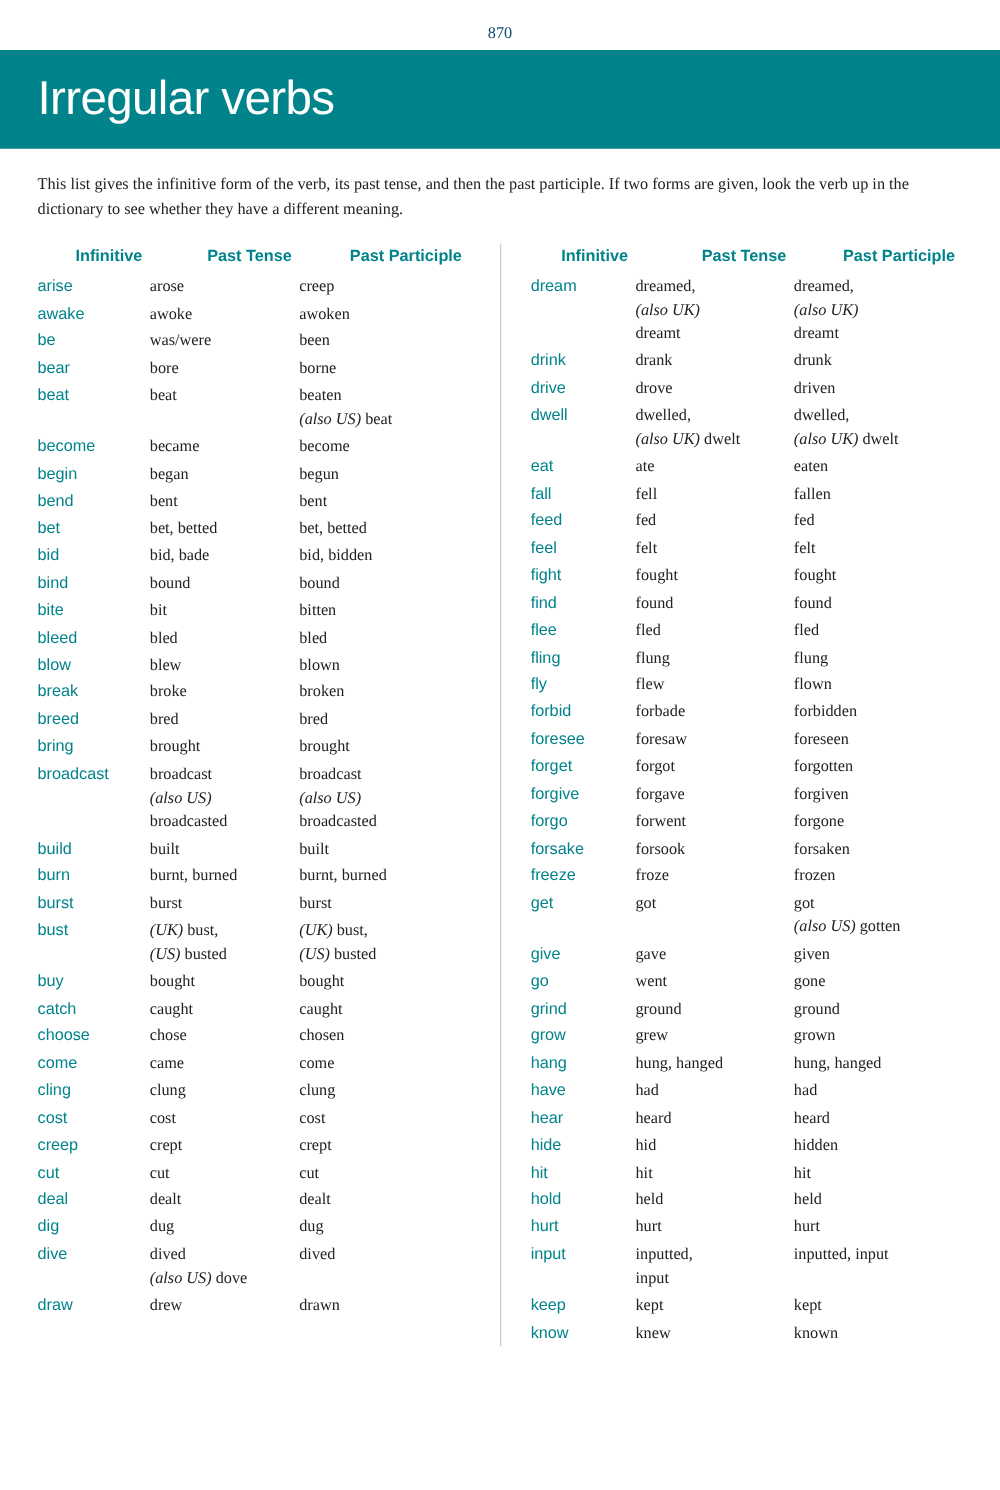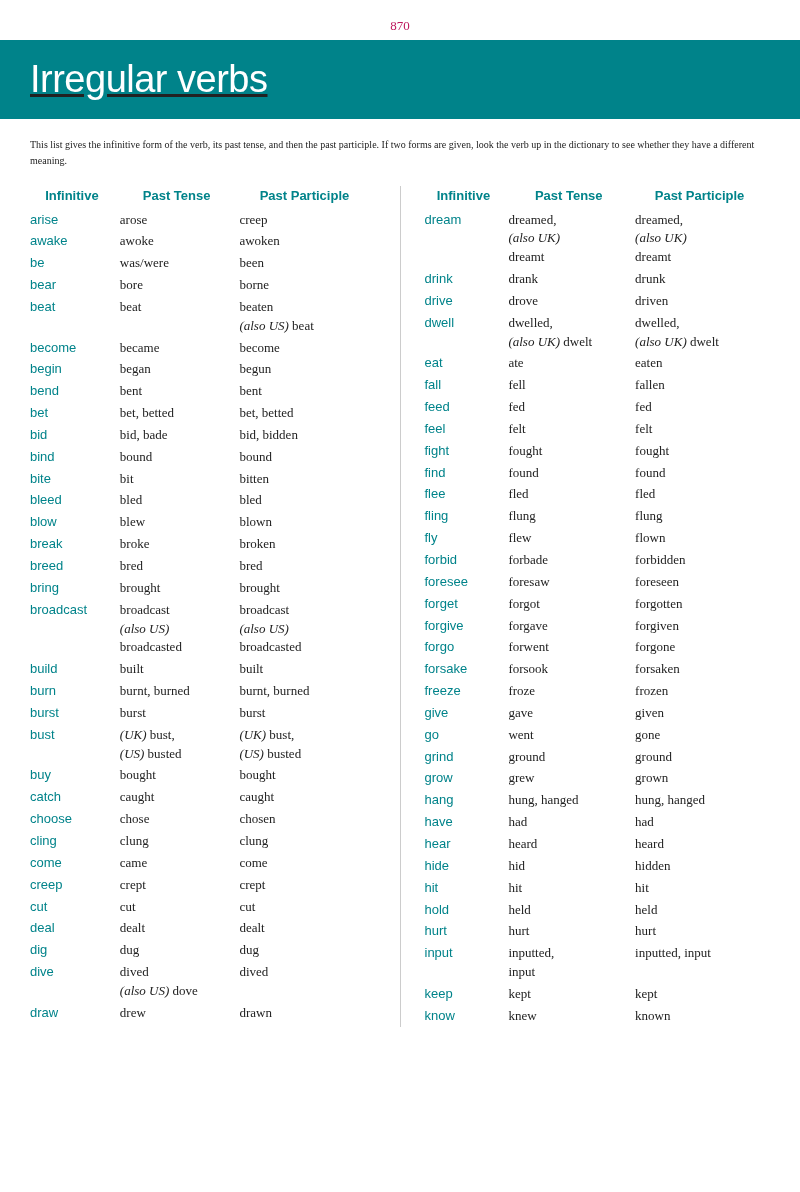--- a/index.html
+++ b/index.html
@@ -7,61 +7,60 @@
       background: #fff;
       font-family: Georgia, 'Times New Roman', serif;
       font-size: 14px;
       color: #222;
       width: 800px;
       min-height: 1192px;
     }
     .page-number {
       text-align: center;
       font-size: 13px;
-      color: #be185d;
+      color: #0c4a6e;
       padding: 18px 0 6px 0;
     }
     .header-band {
       background: #00838a;
       padding: 18px 20px 18px 30px;
       margin-bottom: 0;
-      text-decoration: underline;
     }
     .header-band h1 {
       color: #fff;
       font-size: 38px;
       font-weight: 300;
       font-family: Arial, Helvetica, sans-serif;
       letter-spacing: -0.5px;
     }
     .content {
       padding: 18px 30px 30px 30px;
     }
     .intro {
-      font-size: 10px;
+      font-size: 13px;
       line-height: 1.55;
       margin-bottom: 18px;
       color: #222;
     }
     .tables-row {
       display: flex;
       gap: 20px;
       align-items: flex-start;
     }
     .verb-table {
       flex: 1;
       border-collapse: collapse;
       font-size: 13px;
     }
     .verb-table th {
       font-family: Arial, Helvetica, sans-serif;
       font-size: 13px;
       font-weight: bold;
       color: #00838a;
-      text-align: center;
+      text-align: right;
       padding: 2px 6px 6px 0;
       border-bottom: none;
       white-space: nowrap;
       margin-left: 28px;
     }
     .verb-table td {
       padding: 1.5px 6px 1.5px 0;
       vertical-align: top;
       line-height: 1.45;
       color: #222;
@@ -223,28 +222,33 @@
             <td class="inf">catch</td>
             <td>caught</td>
             <td>caught</td>
           </tr>
           <tr>
             <td class="inf">choose</td>
             <td>chose</td>
             <td>chosen</td>
           </tr>
           <tr>
+            <td class="inf">come</td>
+            <td>came</td>
+            <td>come</td>
+          </tr>
+          <tr>
             <td class="inf">cling</td>
             <td>clung</td>
             <td>clung</td>
           </tr>
           <tr>
-            <td class="inf">come</td>
-            <td>came</td>
-            <td>come</td>
+            <td class="inf">cost</td>
+            <td>cost</td>
+            <td>cost</td>
           </tr>
           <tr>
             <td class="inf">creep</td>
             <td>crept</td>
             <td>crept</td>
           </tr>
           <tr>
             <td class="inf">cut</td>
             <td>cut</td>
             <td>cut</td>
@@ -377,20 +381,25 @@
             <td class="inf">forsake</td>
             <td>forsook</td>
             <td>forsaken</td>
           </tr>
           <tr>
             <td class="inf">freeze</td>
             <td>froze</td>
             <td>frozen</td>
           </tr>
           <tr>
+            <td class="inf">get</td>
+            <td>got</td>
+            <td>got<br><em>(also US)</em> gotten</td>
+          </tr>
+          <tr>
             <td class="inf">give</td>
             <td>gave</td>
             <td>given</td>
           </tr>
           <tr>
             <td class="inf">go</td>
             <td>went</td>
             <td>gone</td>
           </tr>
           <tr>

